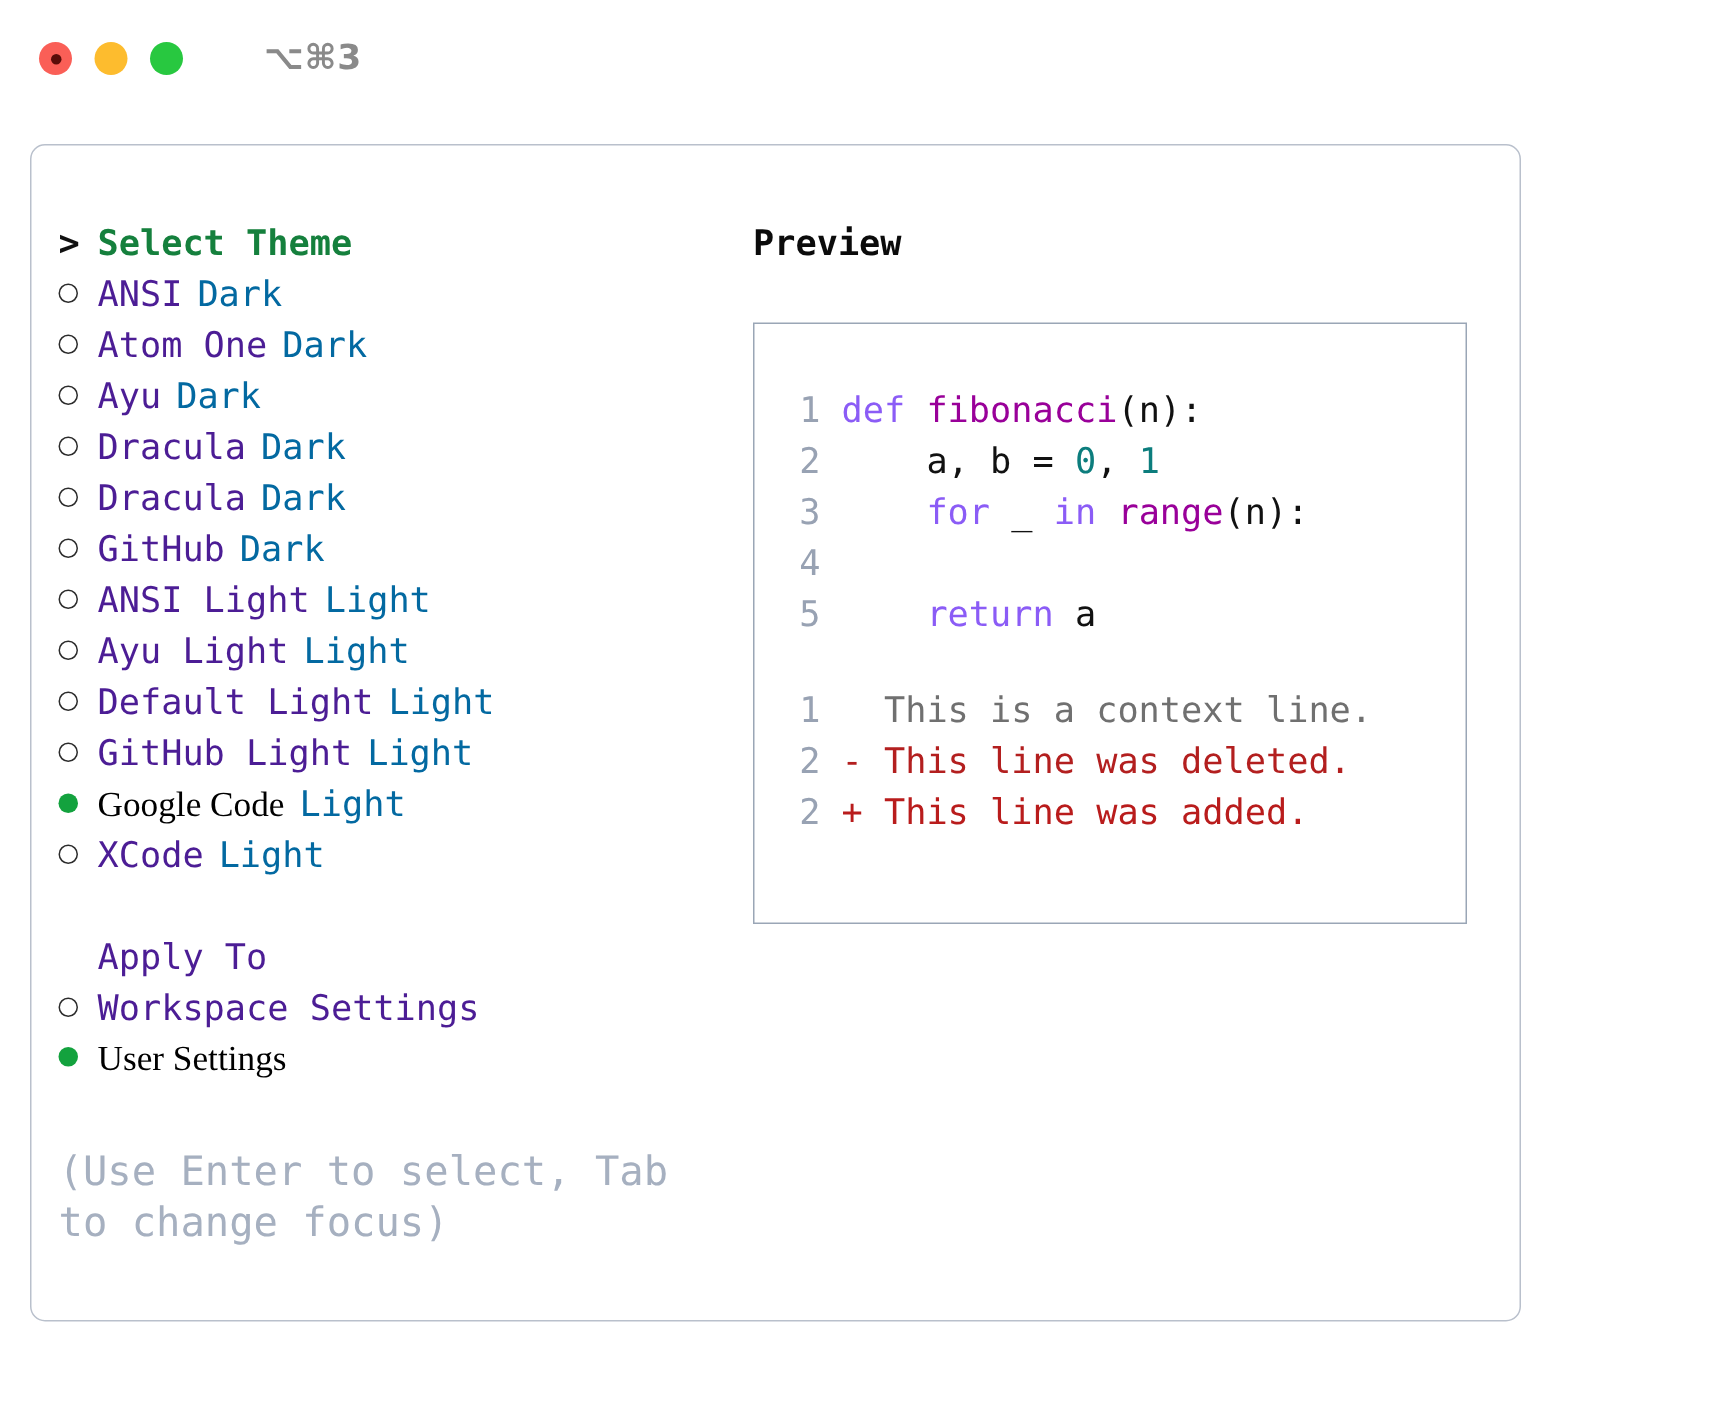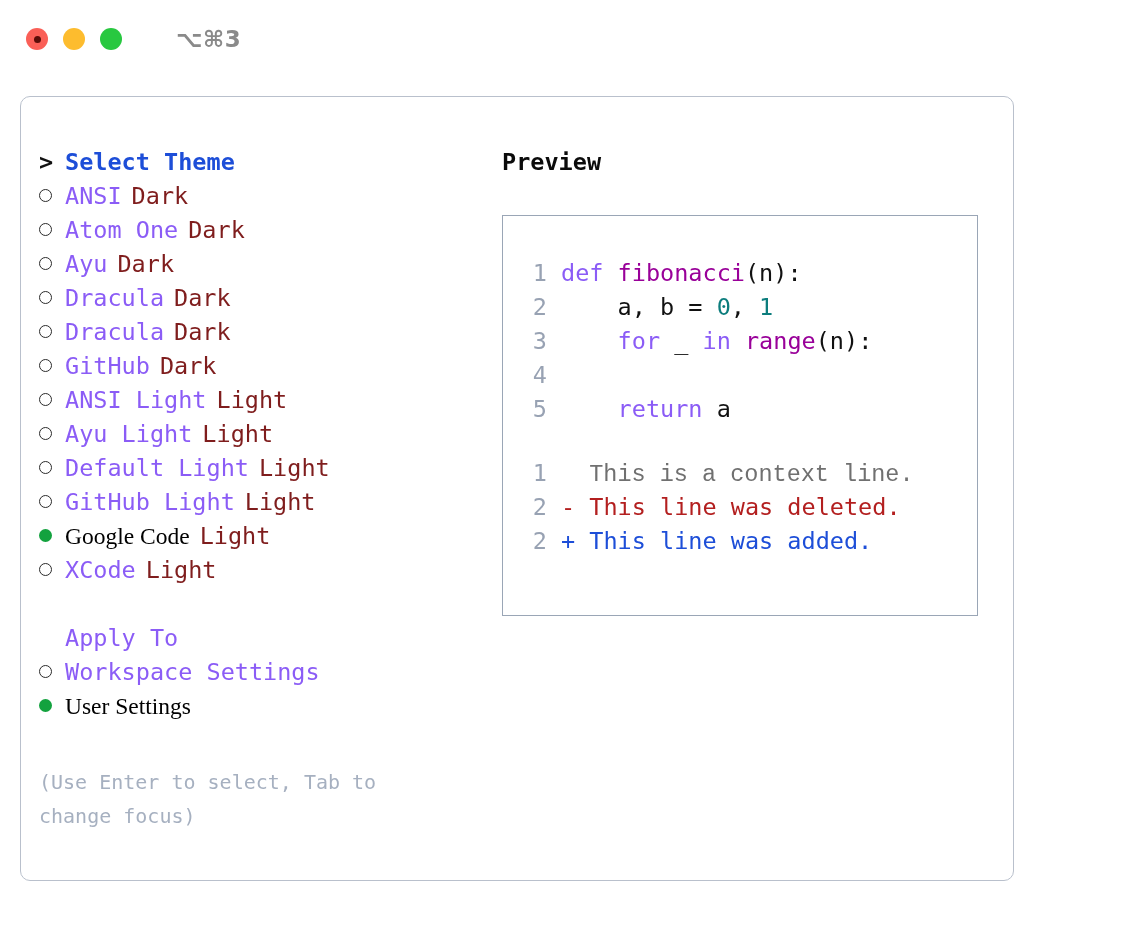--- a/index.html
+++ b/index.html
@@ -133,37 +133,37 @@
     border: 1.8px solid #2b2b2b;
     box-sizing: border-box;
     background: transparent;
   }
   .caret {
     font-weight: bold;
     color: #111111;
     font-size: 23.5px;
   }
 
-  .label        { color: #8b5cf6; }
-  .label.bold   { font-weight: bold; color: #1d4ed8; }
+  .label        { color: #4c1d95; }
+  .label.bold   { font-weight: bold; color: #15803d; }
   .label.sel    { color: #000000; font-family: Liberation Serif, serif; }
   .tag {
-    color: #7f1d1d;
+    color: #0369a1;
     margin-left: 10px;
   }
 
   .spacer-row { height: 34px; }
   .header-row .marker { visibility: hidden; }
 
   .hint {
     position: absolute;
     left: 18px;
     top: 668px;
     width: 410px;
-    font-size: 20px;
+    font-size: 27px;
     line-height: 34px;
     color: #a6b0c0;
   }
 
   
   .right-col {
     position: absolute;
     left: 481px;
     top: 48px;
     width: 490px;
@@ -206,23 +206,23 @@
     box-sizing: content-box;
   }
   .code-text { white-space: pre; }
   .blank-line { height: 30px; }
 
   
   .kw   { color: #8b5cf6; }
   .fn   { color: #990099; }
   .num  { color: #0c7d7d; }
   .pl   { color: #111111; }
-  .ctx  { color: #707070; font-family: Liberation Mono, monospace; }
+  .ctx  { color: #707070; }
   .del  { color: #b31f1f; }
-  .add  { color: #1d4ed8; }
+  .add  { color: #b91c1c; }
 </style>
 </head>
 <body>
 
 <div id="app">
 
   <div class="titlebar">
     <div class="lights">
       <span class="light red"></span>
       <span class="light yellow"></span>

